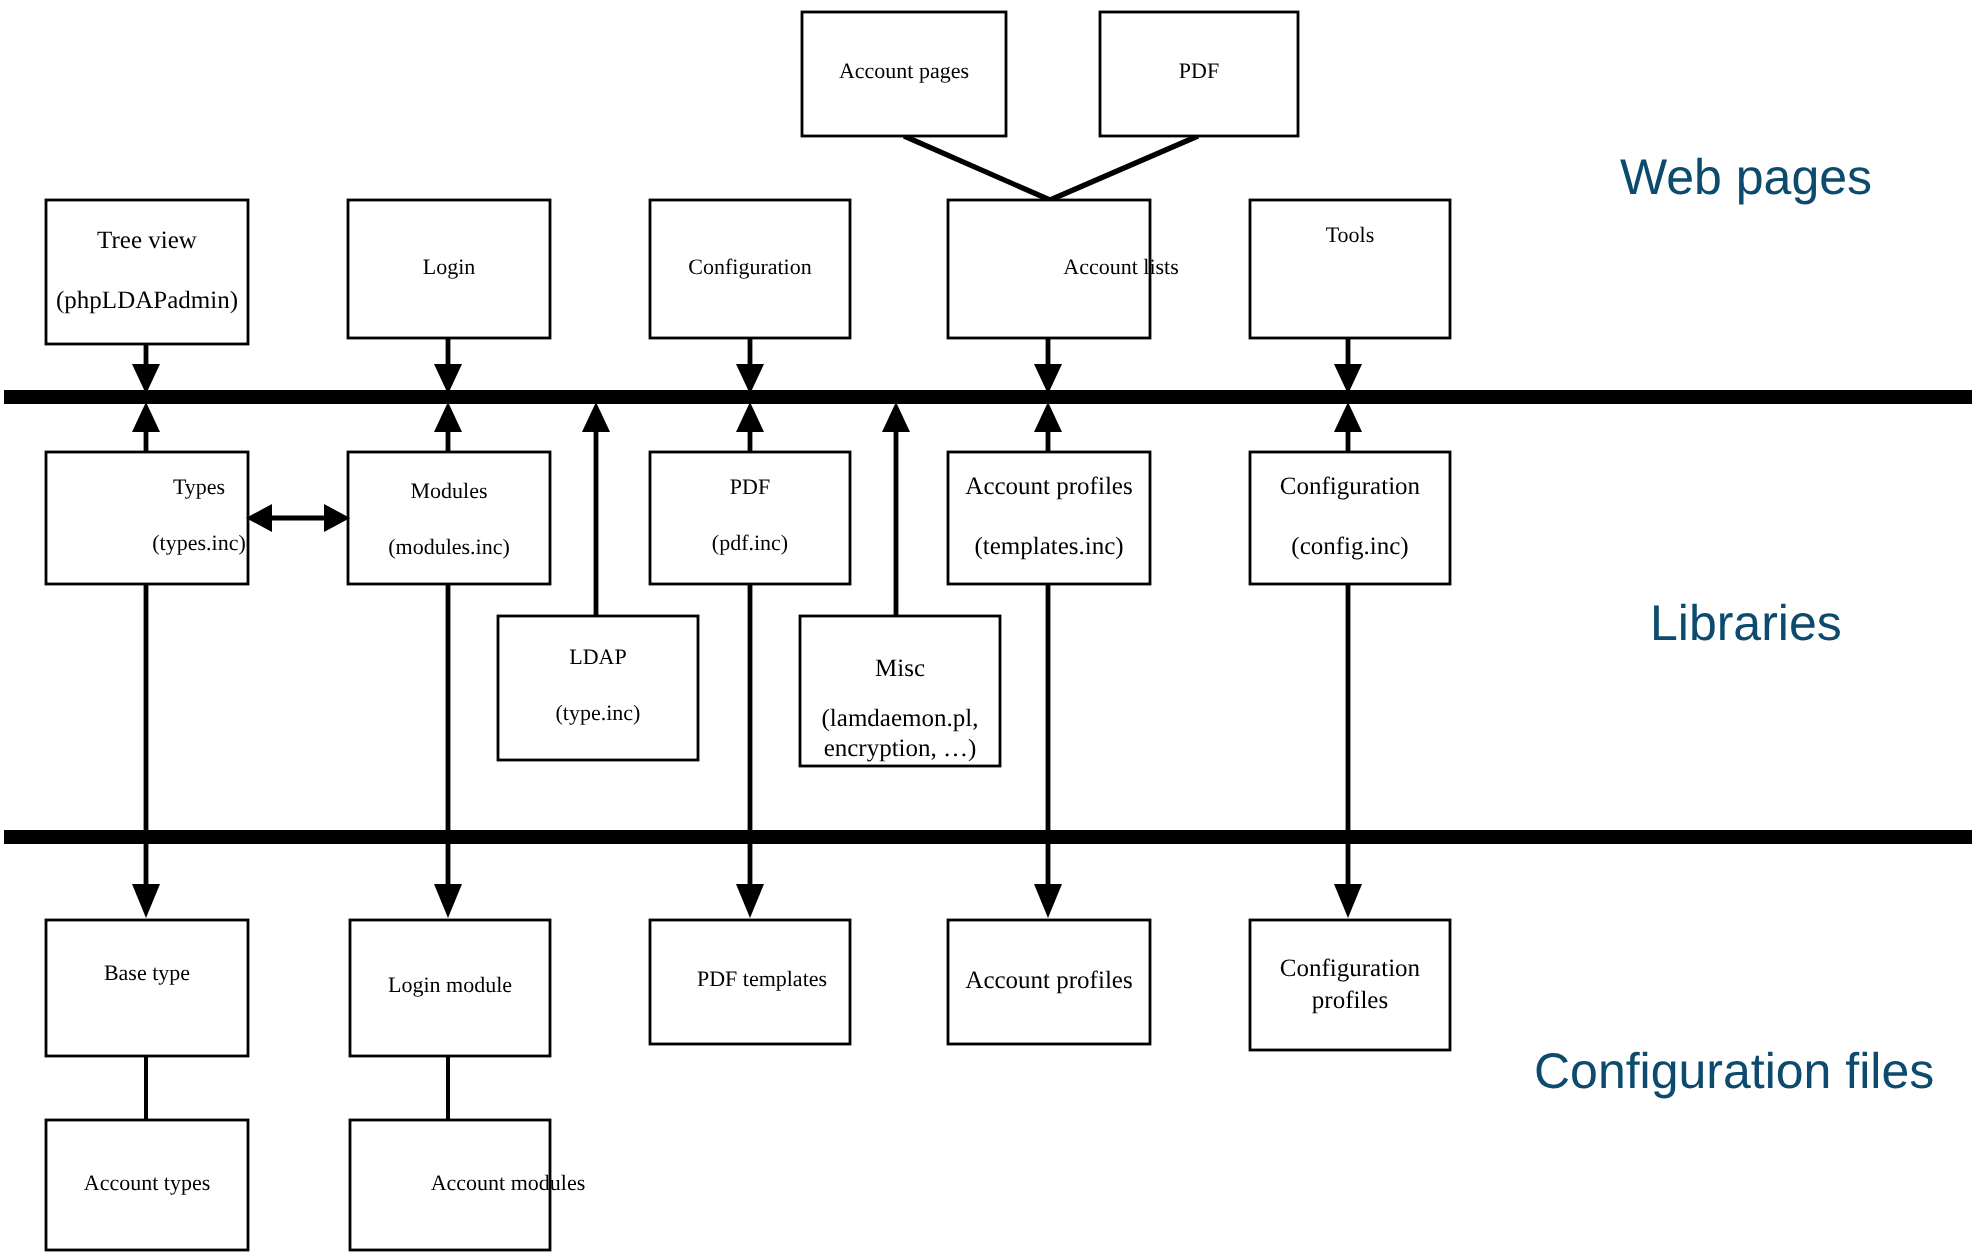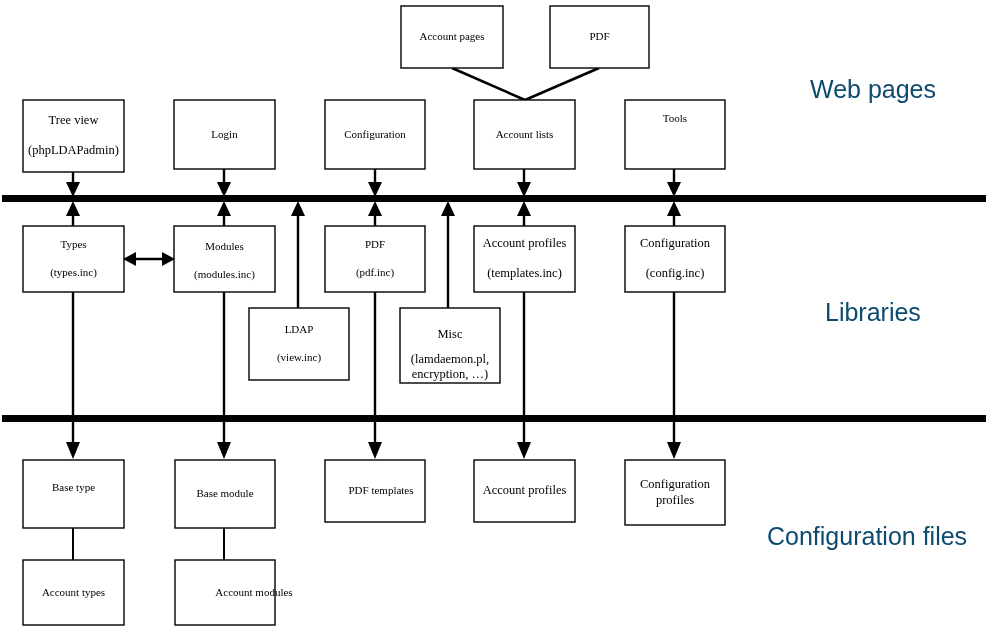--- a/index.html
+++ b/index.html
@@ -261,28 +261,28 @@
   <div class="box-label lbl-12 two-line" style="left:23px; top:100px; width:101px; height:72px;">
     <span class="line1">Tree view</span>
     <span class="line2">(phpLDAPadmin)</span>
   </div>
   <div class="box-label lbl-13" style="left:174px; top:100px; width:101px; height:69px;">
     <span class="line1">Login</span>
   </div>
   <div class="box-label lbl-13" style="left:325px; top:100px; width:100px; height:69px;">
     <span class="line1">Configuration</span>
   </div>
-  <div class="box-label lbl-13" style="left:474px; top:100px; width:101px; height:69px;">
+  <div class="box-label lbl-13" style="left:474px; top:100px; width:101px; height:69px;padding-left:36px;">
     <span class="line1">Account lists</span>
   </div>
   <div class="box-label lbl-13" style="left:625px; top:84px; width:100px; height:69px;">
     <span class="line1">Tools</span>
   </div>
 
-  <div class="box-label lbl-13 two-line" style="left:23px; top:226px; width:101px; height:66px;">
+  <div class="box-label lbl-13 two-line" style="left:23px; top:226px; width:101px; height:66px;padding-left:26px;">
     <span class="line1">Types</span>
     <span class="line2">(types.inc)</span>
   </div>
   <div class="box-label lbl-13 two-line" style="left:174px; top:226px; width:101px; height:70px;">
     <span class="line1">Modules</span>
     <span class="line2">(modules.inc)</span>
   </div>
   <div class="box-label lbl-13 two-line" style="left:325px; top:226px; width:100px; height:66px;">
     <span class="line1">PDF</span>
     <span class="line2">(pdf.inc)</span>
@@ -291,33 +291,33 @@
     <span class="line1">Account profiles</span>
     <span class="line2">(templates.inc)</span>
   </div>
   <div class="box-label lbl-12 two-line" style="left:625px; top:226px; width:100px; height:66px;">
     <span class="line1">Configuration</span>
     <span class="line2">(config.inc)</span>
   </div>
 
   <div class="box-label lbl-13 two-line" style="left:249px; top:308px; width:100px; height:72px;">
     <span class="line1">LDAP</span>
-    <span class="line2">(view.inc)</span>
+    <span class="line2">(type.inc)</span>
   </div>
   <div class="box-label lbl-12 two-line-tight" style="left:400px; top:308px; width:100px; height:75px;justify-content:flex-end;">
     <span class="line1">Misc</span>
     <span class="line2">(lamdaemon.pl,</span>
     <span class="line2">encryption, …)</span>
   </div>
 
   <div class="box-label lbl-13" style="left:23px; top:460px; width:101px; height:56px;">
     <span class="line1">Base type</span>
   </div>
   <div class="box-label lbl-13" style="left:175px; top:460px; width:100px; height:68px;">
-    <span class="line1">Base module</span>
+    <span class="line1">Login module</span>
   </div>
   <div class="box-label lbl-13" style="left:325px; top:460px; width:112px; height:62px;">
     <span class="line1">PDF templates</span>
   </div>
   <div class="box-label lbl-12" style="left:474px; top:460px; width:101px; height:62px;">
     <span class="line1">Account profiles</span>
   </div>
   <div class="box-label lbl-12" style="left:625px; top:460px; width:100px; height:65px;">
     <span class="line1">Configuration</span>
     <span class="line2">profiles</span>

